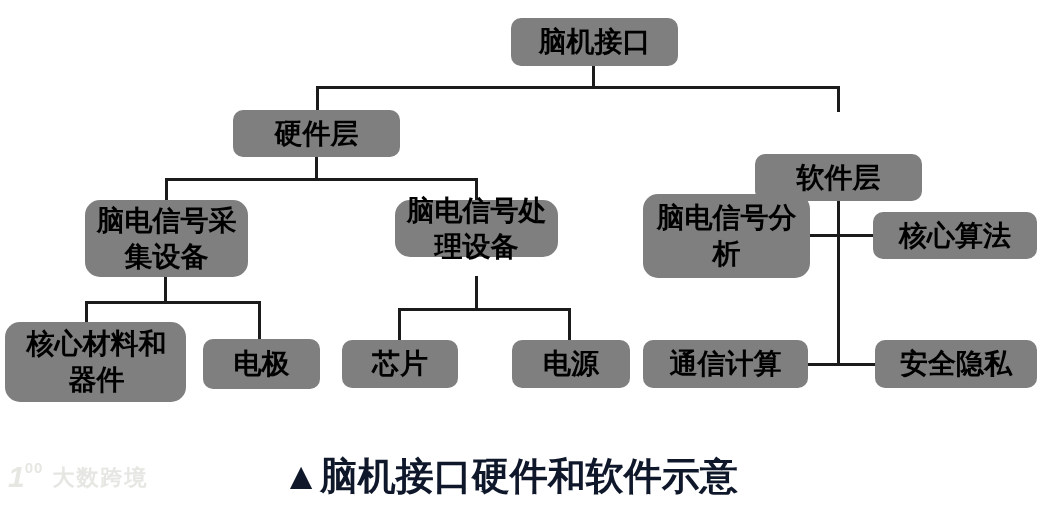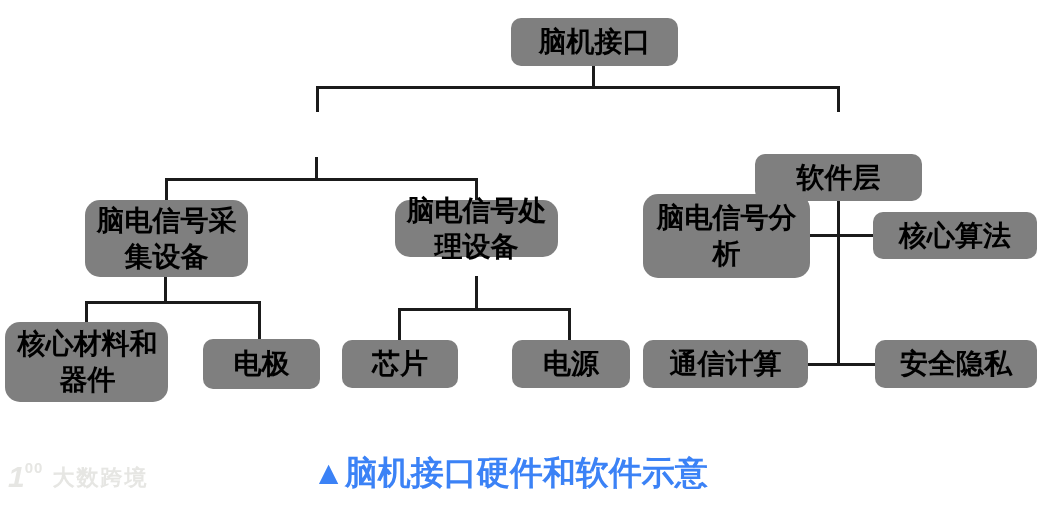--- a/index.html
+++ b/index.html
@@ -33,21 +33,21 @@
   }
   .big { border-radius: 15px; }
 
   .n-root       { left: 511px; top: 18px;  width: 167px; height: 48px; }
   .n-hardware   { left: 233px; top: 110px; width: 167px; height: 47px; }
   .n-software   { left: 755px; top: 110px; width: 167px; height: 47px; margin-top: 44px; }
   .n-acquisition{ left: 85px;  top: 200px; width: 163px; height: 77px; }
   .n-processing { left: 395px; top: 200px; width: 163px; height: 57px; }
   .n-analysis   { left: 643px; top: 194px; width: 167px; height: 84px; }
   .n-corealg    { left: 873px; top: 212px; width: 164px; height: 47px; }
-  .n-materials  { left: 5px;   top: 322px; width: 163px; height: 80px; padding-left: 12px; }
+  .n-materials  { left: 5px;   top: 322px; width: 181px; height: 80px; padding-left: 12px; }
   .n-electrode  { left: 203px; top: 339px; width: 117px; height: 50px; }
   .n-chip       { left: 342px; top: 340px; width: 116px; height: 48px; }
   .n-power      { left: 512px; top: 340px; width: 118px; height: 48px; }
   .n-comm       { left: 643px; top: 340px; width: 165px; height: 48px; }
   .n-security   { left: 875px; top: 340px; width: 162px; height: 48px; }
 
   
   .line {
     position: absolute;
     background: #1b1b1b;
@@ -71,23 +71,23 @@
   .l17 { left: 837px; top: 157px; width: 3px;   height: 209px;}
   .l18 { left: 810px; top: 234px; width: 64px;  height: 3px;  }
   .l19 { left: 808px; top: 363px; width: 68px;  height: 3px;  }
 
   
   .caption {
     position: absolute;
     left: 510px;
     top: 451px;
     transform: translateX(-50%);
-    font-size: 33px;
+    font-size: 38px;
     font-weight: bold;
-    color: #3b82f6;
+    color: #0f172a;
     white-space: nowrap;
   }
 
   
   .watermark {
     position: absolute;
     left: 8px;
     top: 462px;
     display: flex;
     align-items: flex-end;
@@ -137,20 +137,21 @@
   <div class="line l12"></div>
   <div class="line l13"></div>
   <div class="line l14"></div>
   <div class="line l15"></div>
   <div class="line l16"></div>
   <div class="line l17"></div>
   <div class="line l18"></div>
   <div class="line l19"></div>
 
   <div class="node n-root">脑机接口</div>
+  <div class="node n-hardware">硬件层</div>
   <div class="node n-software">软件层</div>
   <div class="node n-acquisition big">脑电信号采集设备</div>
   <div class="node n-processing big">脑电信号处理设备</div>
   <div class="node n-analysis big">脑电信号分析</div>
   <div class="node n-corealg">核心算法</div>
   <div class="node n-materials big">核心材料和器件</div>
   <div class="node n-electrode">电极</div>
   <div class="node n-chip">芯片</div>
   <div class="node n-power">电源</div>
   <div class="node n-comm">通信计算</div>

